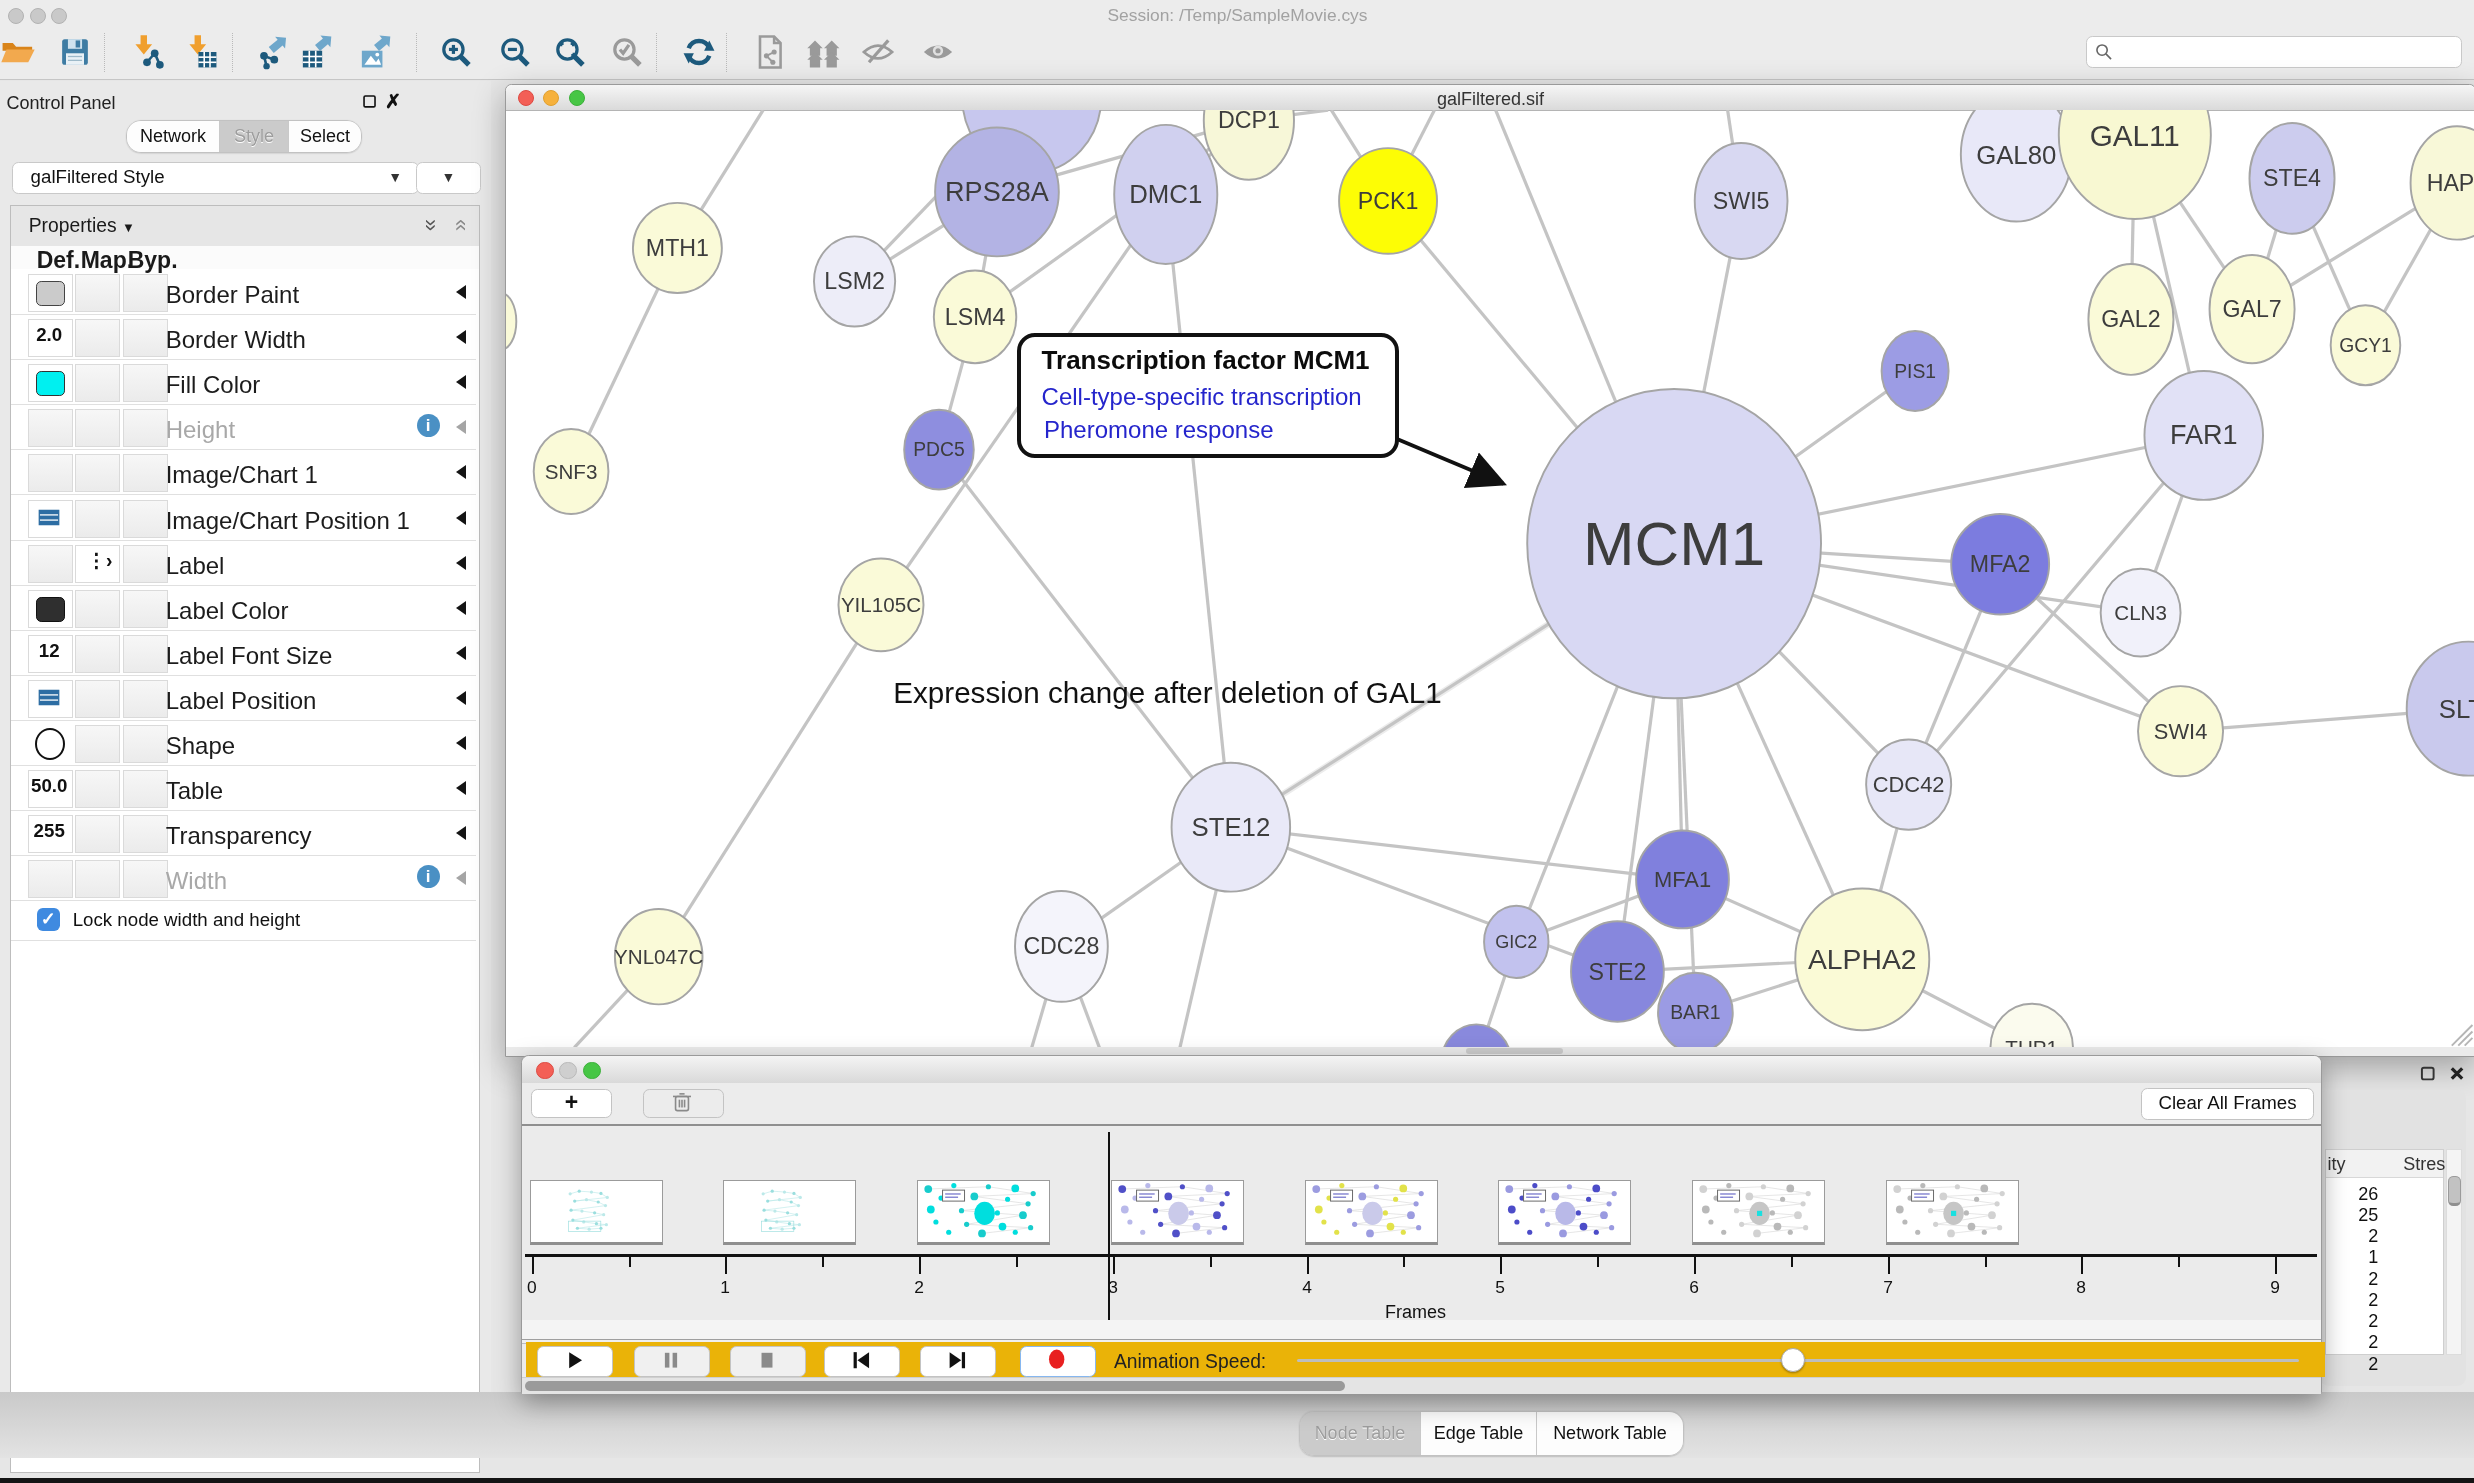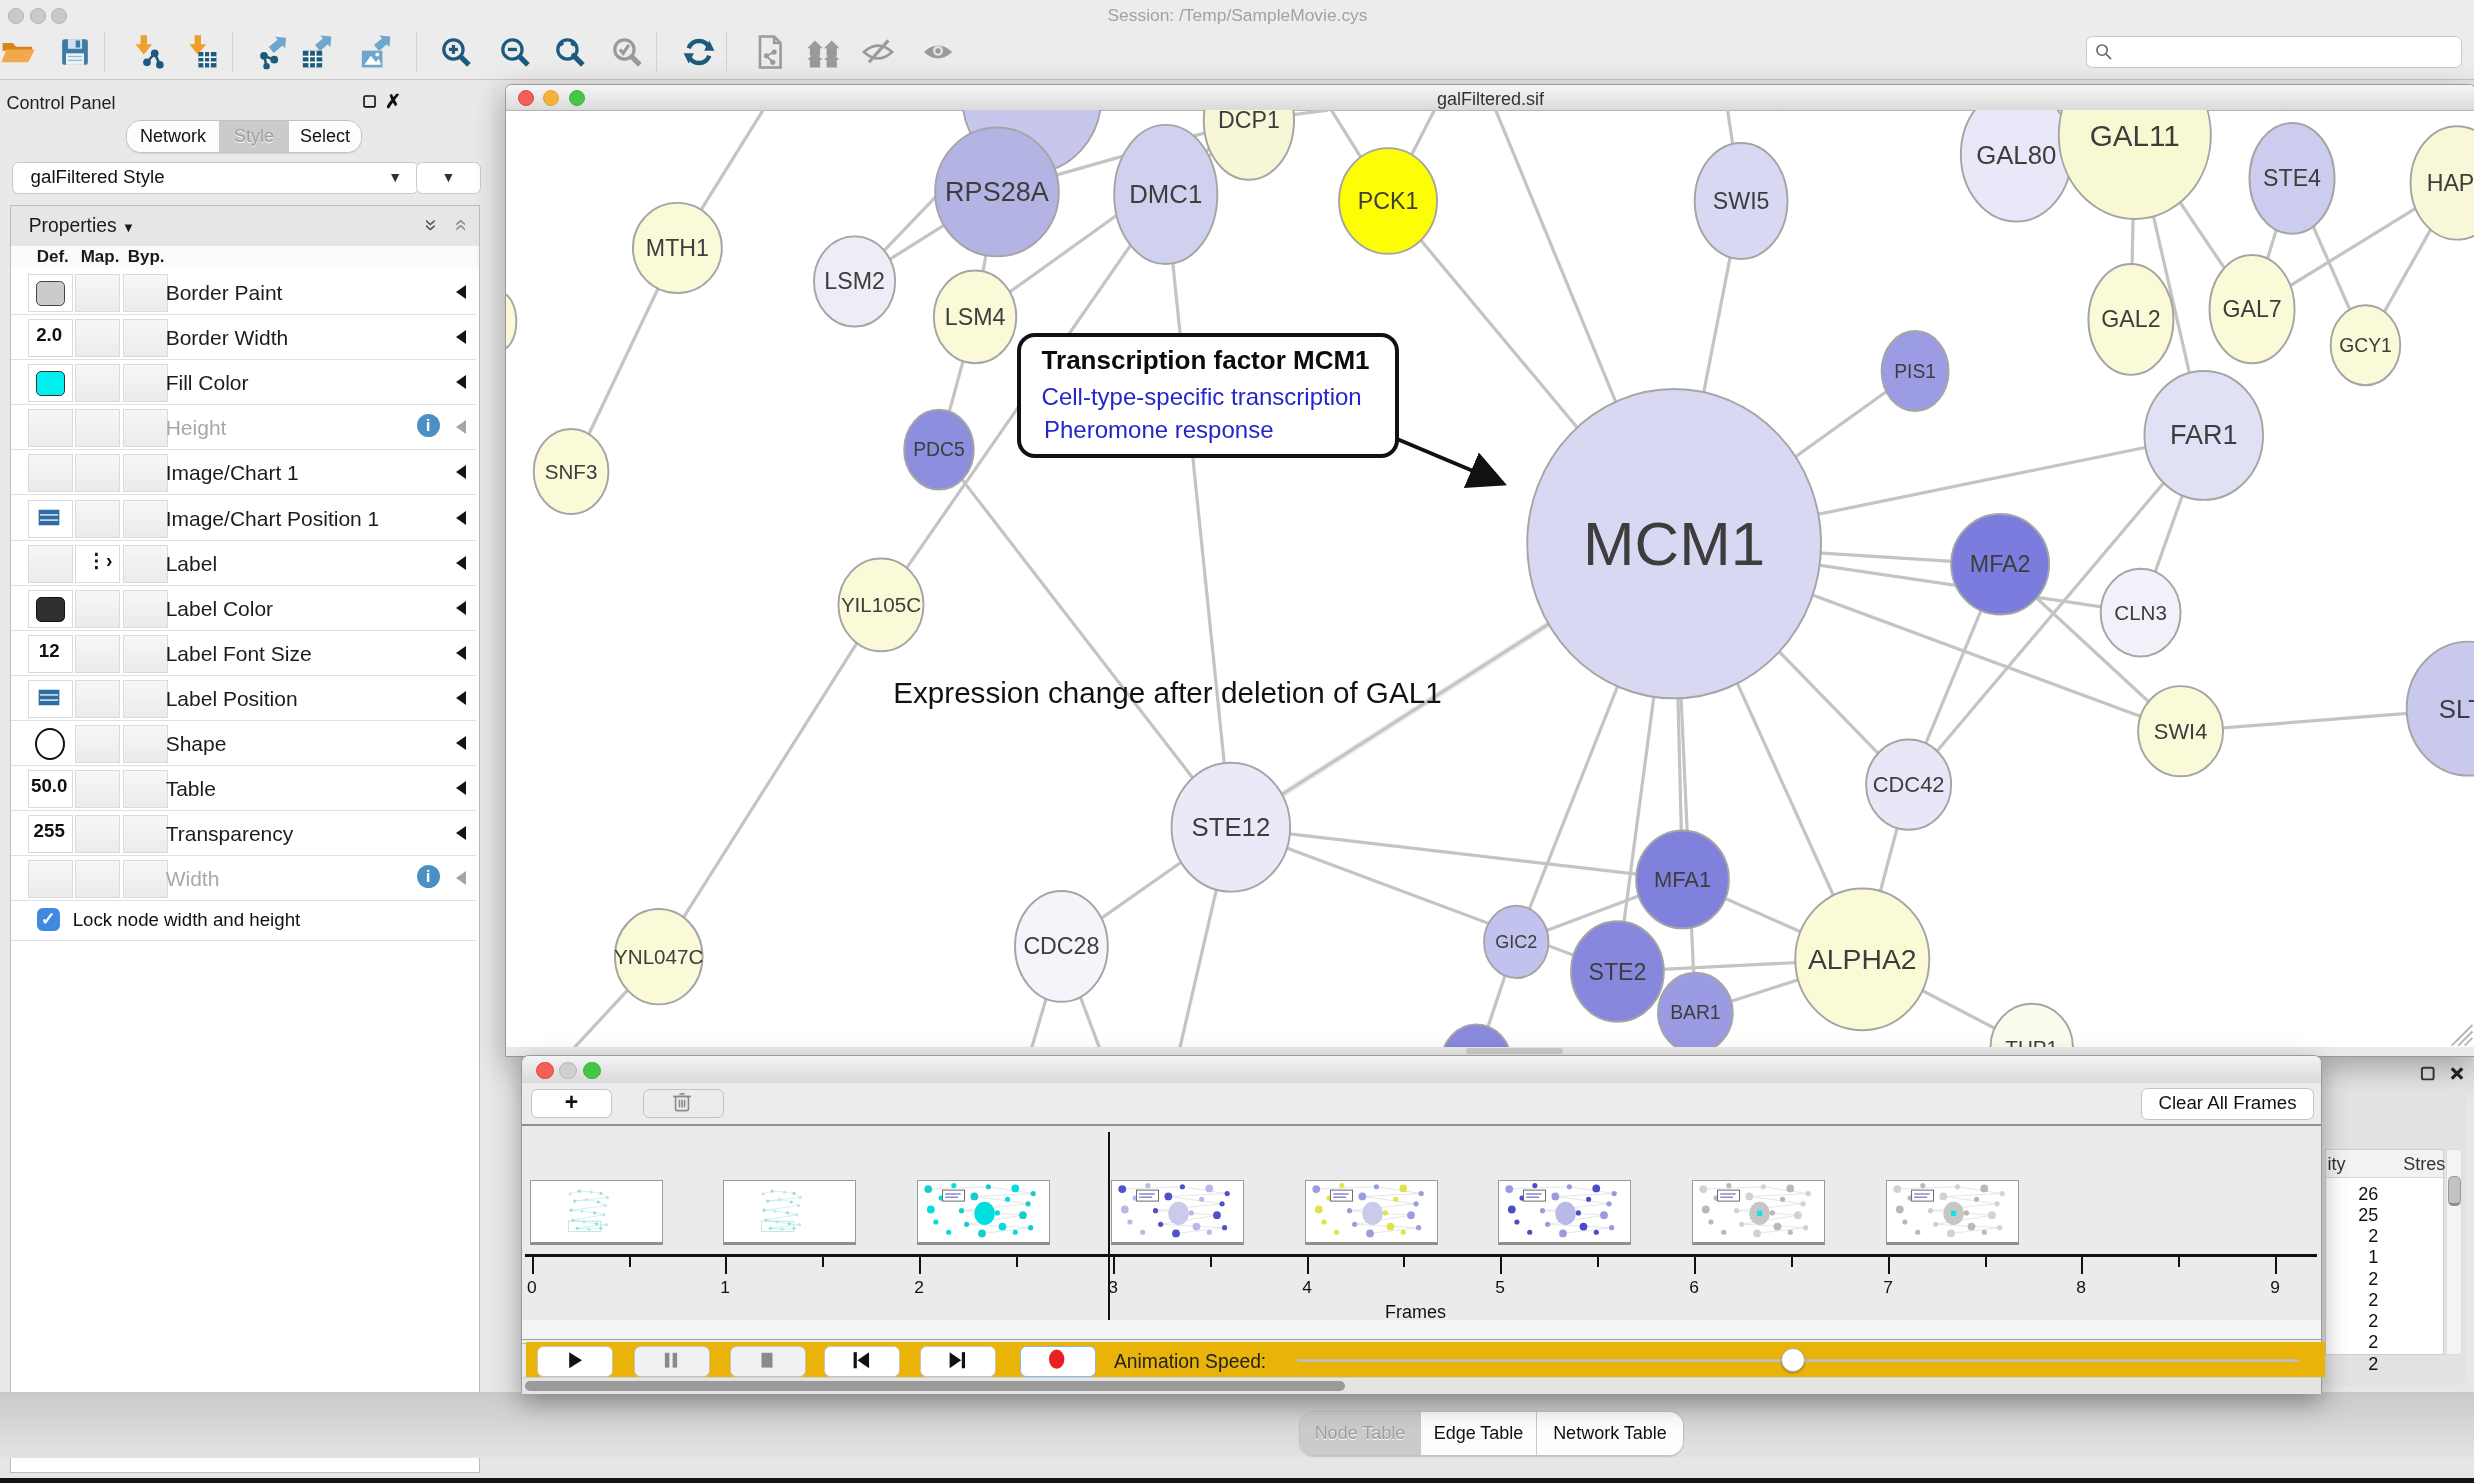--- a/index.html
+++ b/index.html
@@ -24,27 +24,27 @@
   .seg-tab:last-child{border-right:none;}
   .seg-tab.sel{background:#cbcbcb;color:#9d9d9d;text-shadow:0 0.6px 0 #fff;}
   #cp-tabs{left:126px;top:39px;height:31px;}
   #cp-style-select{position:absolute;left:11.6px;top:81px;width:387px;height:30px;background:#fff;border:1.3px solid #c9c9c9;border-radius:6.4px;font-size:18.7px;color:#111;line-height:28px;padding-left:18px;}
   #cp-style-dd{position:absolute;left:416px;top:81px;width:63px;height:30px;background:#fff;border:1.3px solid #c9c9c9;border-radius:6.4px;text-align:center;line-height:28px;font-size:14px;color:#333;}
   .dd-arrow{font-size:14px;color:#333;}
   #props-box{position:absolute;left:9.7px;top:124px;width:468px;height:1266px;background:#fff;border:1.3px solid #bdbdbd;}
   #props-header{position:absolute;left:0;top:0;width:100%;height:40px;background:#e6e6e6;border-bottom:1.3px solid #cfcfcf;}
   #props-header .lbl{position:absolute;left:18px;top:9px;font-size:19.3px;color:#1a1a1a;}
   #props-cols{position:absolute;left:0;top:40px;width:100%;height:22.6px;background:#fbfbfb;}
-  .col-h{position:absolute;top:1.3px;font-size:17px;font-weight:bold;color:#1a1a1a;}
+  .col-h{position:absolute;top:1.3px;font-size:23px;font-weight:bold;color:#1a1a1a;}
   #prop-rows{position:absolute;left:0;top:63px;width:100%;}
   .prop-row{position:absolute;left:0;width:465px;height:45px;border-bottom:1.3px solid #e0e0e0;}
   .cellbox{position:absolute;top:4.5px;width:43px;height:36px;background:linear-gradient(#f7f7f7,#ebebeb);border:0.6px solid #dadada;}
   .swatch{position:absolute;left:7px;top:6.4px;width:27px;height:23px;border-radius:5.2px;}
   .defnum{position:absolute;width:43px;text-align:center;top:10.3px;font-size:18.7px;font-weight:bold;color:#111;}
-  .prop-label{position:absolute;left:155px;top:11.6px;font-size:21px;color:#1c1c1c;}
+  .prop-label{position:absolute;left:155px;top:11.6px;font-size:24px;color:#1c1c1c;}
   .prop-label.dis{color:#a8a8a8;}
   .row-arrow{position:absolute;left:445px;top:15.5px;width:0;height:0;border-top:7px solid transparent;border-bottom:7px solid transparent;border-right:10.3px solid #141414;}
   .row-arrow.dis{border-right-color:#a5a5a5;}
   .info-i{position:absolute;left:406px;top:10.3px;width:23px;height:23px;border-radius:50%;background:#4a90c4;color:#fff;font-size:17px;font-weight:bold;text-align:center;line-height:23px;}
   #lock-row{position:absolute;left:0;top:694px;width:465px;height:40px;border-bottom:1.3px solid #e0e0e0;}
   #lock-cb{position:absolute;left:26px;top:7.7px;width:23px;height:23px;border-radius:5.8px;background:#3f8ae0;color:#fff;font-size:18px;text-align:center;line-height:23px;font-weight:bold;}
   #lock-lbl{position:absolute;left:62px;top:9px;font-size:18.7px;color:#111;}
   #cp-bottom-tabs{left:127px;top:1411px;height:43px;}
   
   #net-window{left:505px;top:84px;width:1969px;height:971px;background:#fff;border:0.6px solid #9a9a9a;border-radius:6.4px 6.4px 0 0;box-shadow:0 10.3px 32px rgba(0,0,0,.30);}

